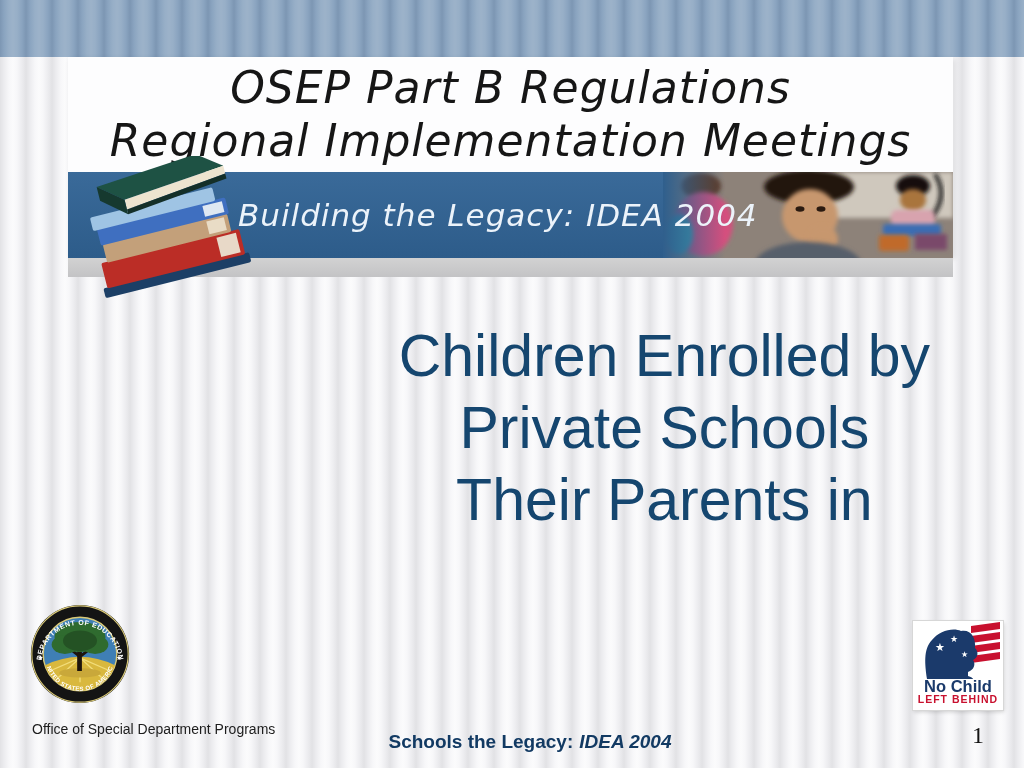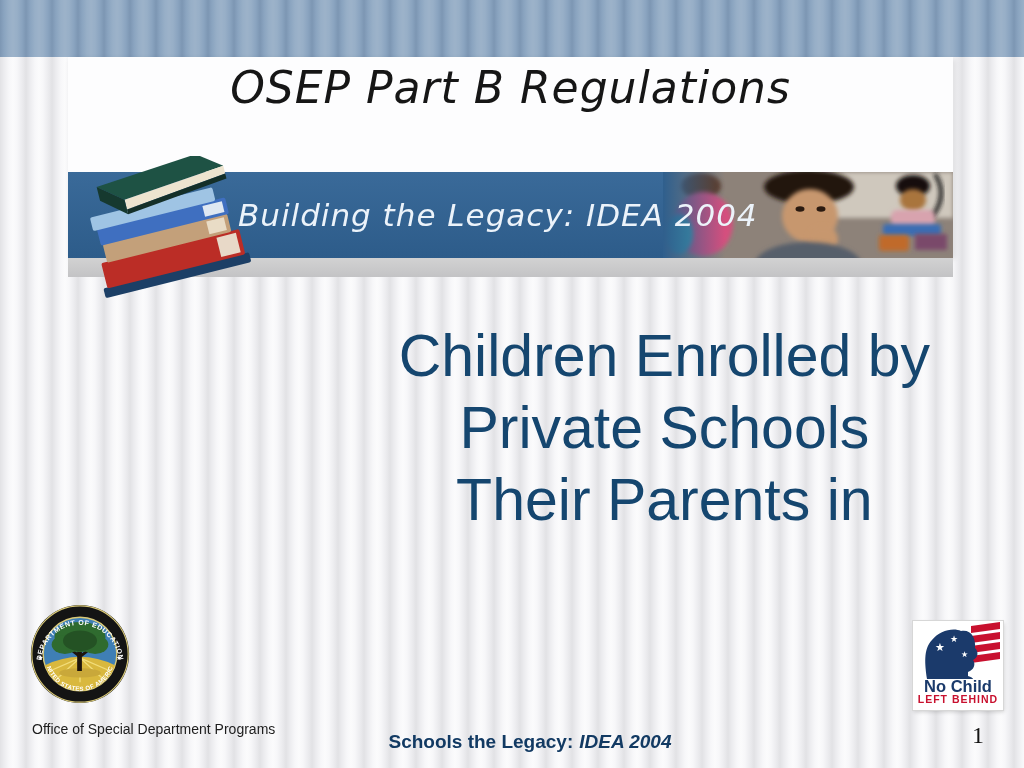--- a/index.html
+++ b/index.html
@@ -104,20 +104,21 @@
 <body>
 
 <div class="slide">
 
   <div class="top-bar"></div>
 
   <div class="panel">
 
     <div class="header-text">
       <div>OSEP Part B Regulations</div>
+      <div>Regional Implementation Meetings</div>
     </div>
 
     <div class="banner">
       <div class="banner-caption">Building the Legacy: IDEA 2004</div>
 
       <svg class="photo" viewBox="0 0 290 86" preserveAspectRatio="none">
         <defs>
           <filter id="pb" x="-30%" y="-30%" width="160%" height="160%">
             <feGaussianBlur stdDeviation="2.2"></feGaussianBlur>
           </filter>

